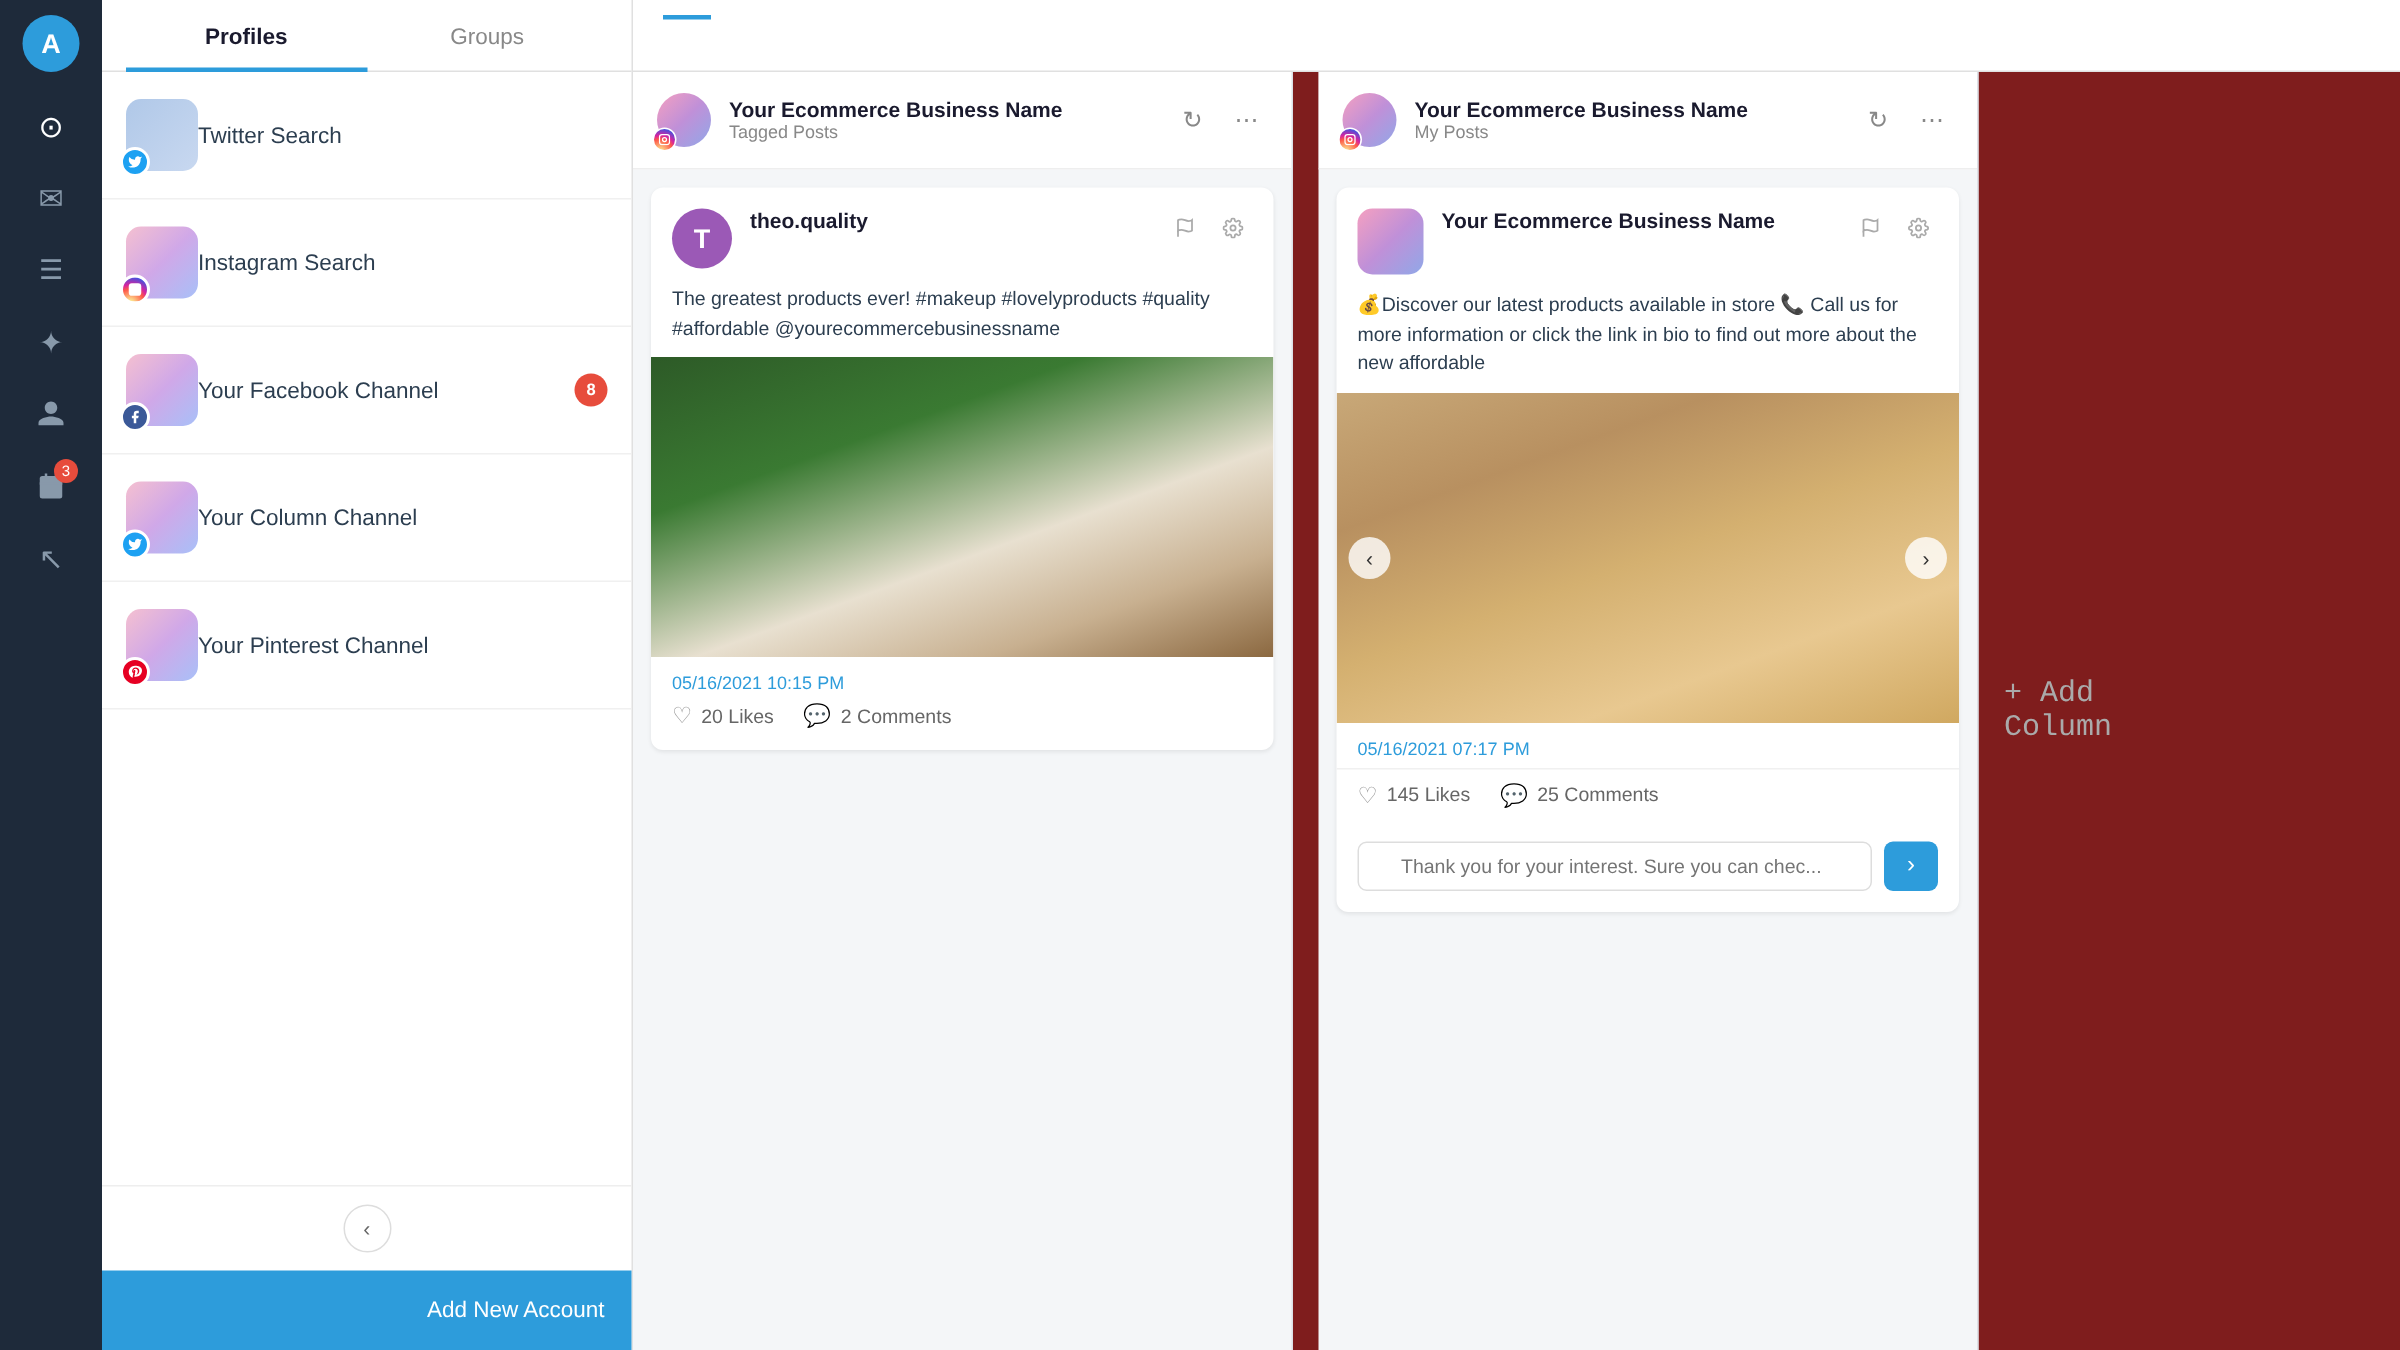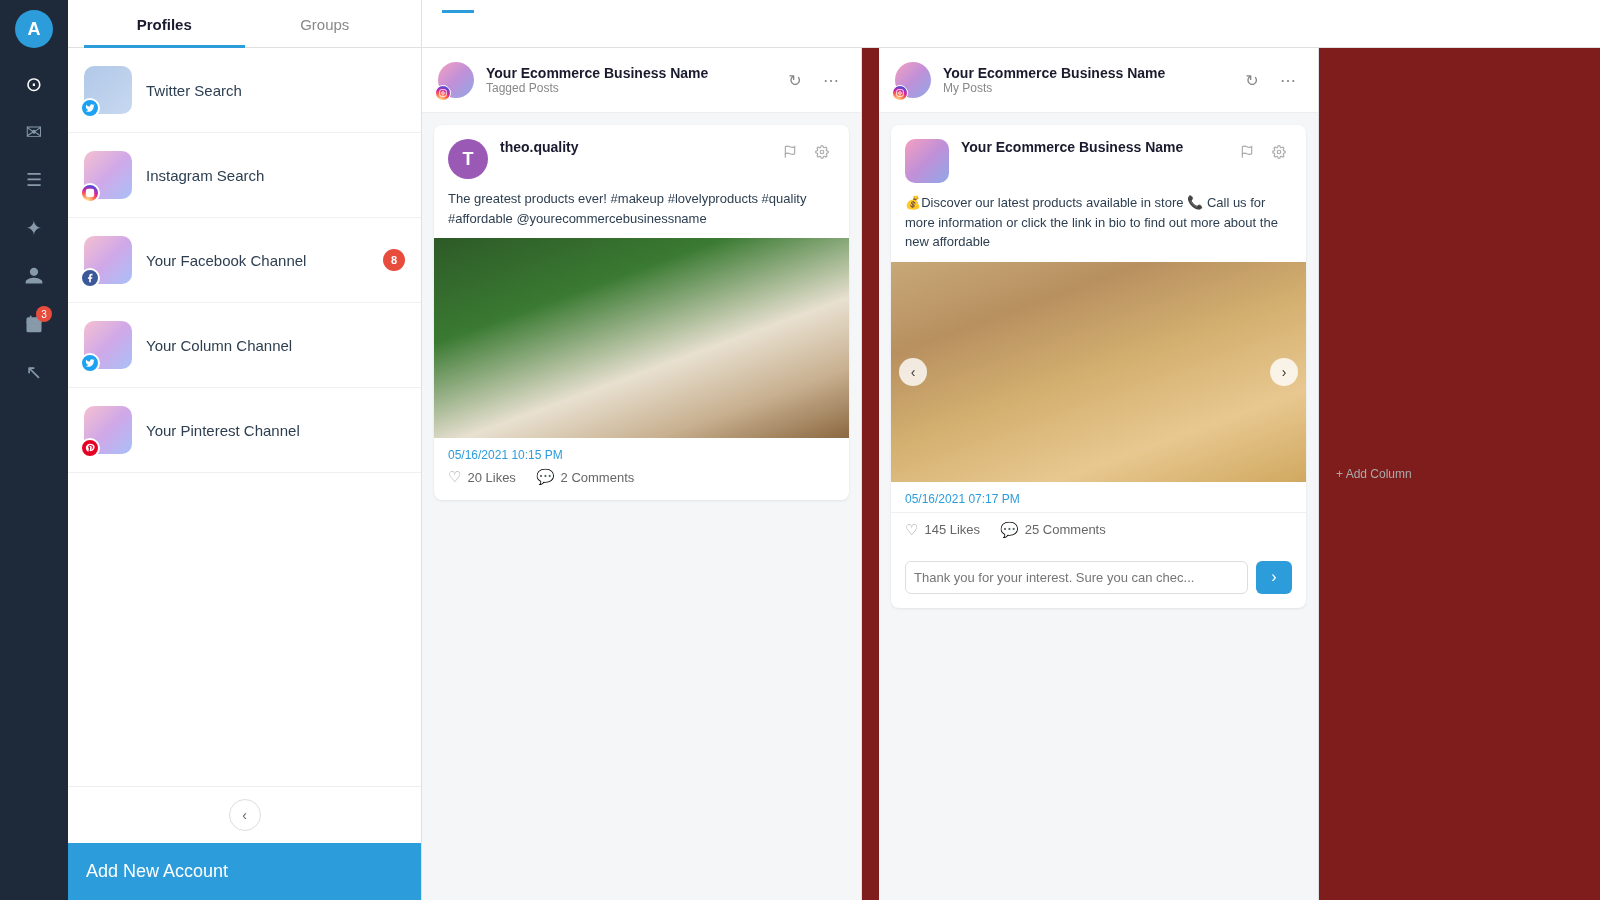--- a/index.html
+++ b/index.html
@@ -76,21 +76,20 @@
       flex: 1;
       overflow-y: auto;
     }
     .sidebar-item {
       display: flex;
       align-items: center;
       padding: 18px 16px;
       border-bottom: 1px solid #f0f0f0;
       cursor: pointer;
       position: relative;
-      gap: 14px;
     }
     .sidebar-item.active { background: #fff5f5; border-left: 3px solid #e74c3c; }
     .avatar-box {
       width: 48px; height: 48px;
       border-radius: 10px;
       background: linear-gradient(135deg, #f5a0c0 0%, #c090d8 50%, #90a8e8 100%);
       flex-shrink: 0;
       position: relative;
     }
     .avatar-social-icon {
@@ -139,23 +138,23 @@
       background: white;
       display: flex; align-items: center; justify-content: center;
       color: #666;
       cursor: pointer;
       font-size: 14px;
     }
 
     .add-account-btn {
       background: #2d9cdb;
       color: white;
-      text-align: left;
+      text-align: right;
       padding: 18px;
-      font-size: 18px;
+      font-size: 15px;
       font-weight: 500;
       cursor: pointer;
     }
 
     
     .main-content {
       flex: 1;
       display: flex;
       flex-direction: column;
       overflow: hidden;
@@ -359,21 +358,21 @@
 
     .reply-area {
       padding: 8px 14px 14px;
       display: flex;
       gap: 8px;
     }
     .reply-input {
       flex: 1;
       border: 1px solid #ddd;
       border-radius: 6px;
-      padding: 8px 8px;
+      padding: 8px 28px;
       font-size: 13px;
       color: #333;
       outline: none;
     }
     .reply-send-btn {
       background: #2d9cdb;
       color: white;
       border: none;
       border-radius: 6px;
       width: 36px;
@@ -382,23 +381,24 @@
       display: flex; align-items: center; justify-content: center;
     }
 
     
     .add-column-area {
       width: 120px;
       display: flex;
       align-items: center;
       justify-content: flex-start;
       color: #aaa;
-      font-size: 12px;
+      font-size: 20px;
       cursor: pointer;
       flex-shrink: 0;
+      font-family: Liberation Mono, monospace;
     }
 
     
     ::-webkit-scrollbar { width: 6px; height: 6px; }
     ::-webkit-scrollbar-track { background: #f0f0f0; }
     ::-webkit-scrollbar-thumb { background: #ccc; border-radius: 3px; }
   </style>
 </head>
 <body>
 

